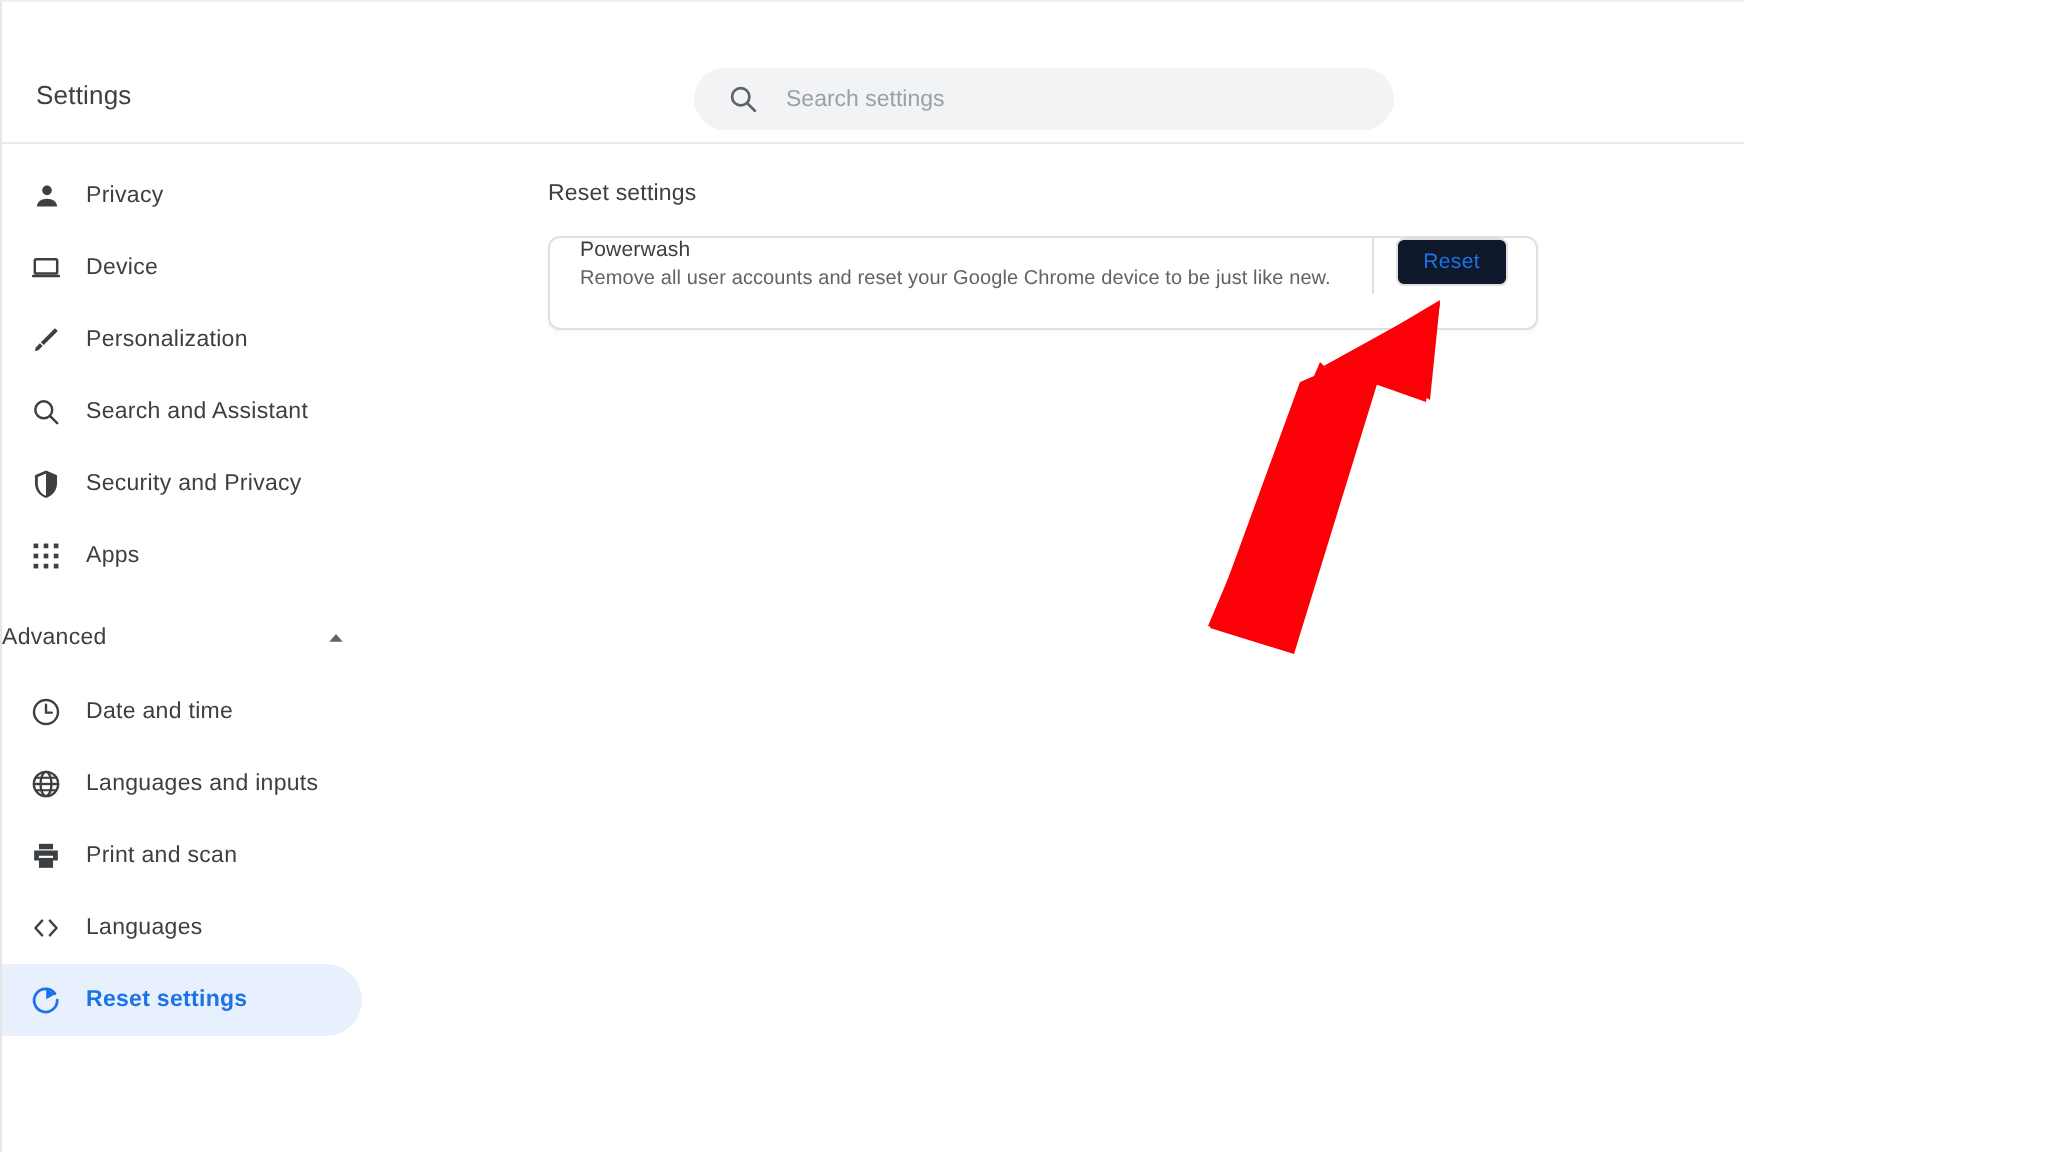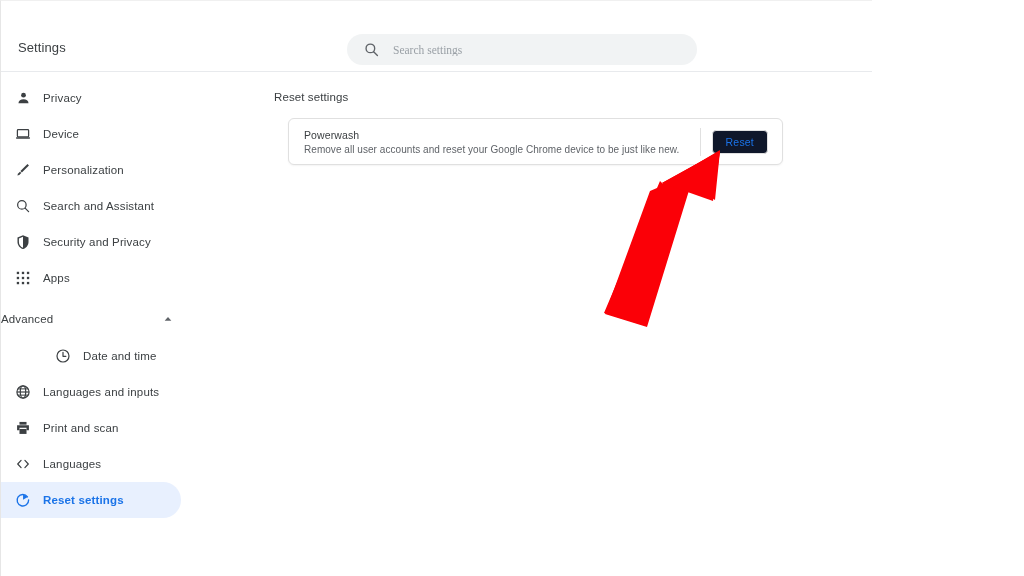--- a/index.html
+++ b/index.html
@@ -93,21 +93,21 @@
     color: #5f6368;
     display: flex;
     align-items: center;
     justify-content: center;
   }
   .search-input {
     flex: 1;
     border: none;
     outline: none;
     background: transparent;
-    font-family: Liberation Serif, serif;
+    font-family: Liberation Sans, sans-serif;
     font-size: 11.5px;
     color: #3c4043;
     padding: 0;
     margin: 0;
     height: 20px;
   }
   .search-input::placeholder {
     color: #9aa0a6;
     opacity: 1;
   }
@@ -186,31 +186,31 @@
   .main-heading {
     position: absolute;
     left: 23px;
     top: 19px;
     font-size: 11.5px;
     color: #3c4043;
     letter-spacing: 0.1px;
   }
   .card {
     position: absolute;
-    left: 37px;
+    left: 23px;
     top: 46px;
     width: 495px;
     height: 47px;
     background: #ffffff;
     border: 1px solid #e0e0e0;
     border-radius: 6px;
     box-sizing: border-box;
     box-shadow: 0 1px 2px rgba(60,64,67,0.06);
     display: flex;
-    align-items: center;
+    align-items: flex-start;
   }
   .card-text {
     margin-left: 15px;
     flex: 1;
     min-width: 0;
   }
   .card-title {
     font-size: 10.5px;
     color: #3c4043;
     letter-spacing: 0.1px;
@@ -373,21 +373,21 @@
 
     <div class="section-header" style="margin-top:8px;">
       <span class="sec-label">Advanced</span>
       <span class="sec-arrow">
         <svg width="10" height="10" viewBox="0 0 12 12" fill="currentColor">
           <path d="M6 3.6 10 8.2H2z"></path>
         </svg>
       </span>
     </div>
 
-    <div class="nav-item" style="margin-top:4px;padding-left:40px;">
+    <div class="nav-item" style="margin-top:4px;">
       <span class="nav-icon">
         <svg width="16" height="16" viewBox="0 0 20 20">
           <circle cx="10" cy="10" r="7.5" fill="none" stroke="currentColor" stroke-width="1.5"></circle>
           <path d="M10 5.4v5h3.6" fill="none" stroke="currentColor" stroke-width="1.5" stroke-linecap="round" stroke-linejoin="round"></path>
         </svg>
       </span>
       <span class="nav-label">Date and time</span>
     </div>
 
     <div class="nav-item">

